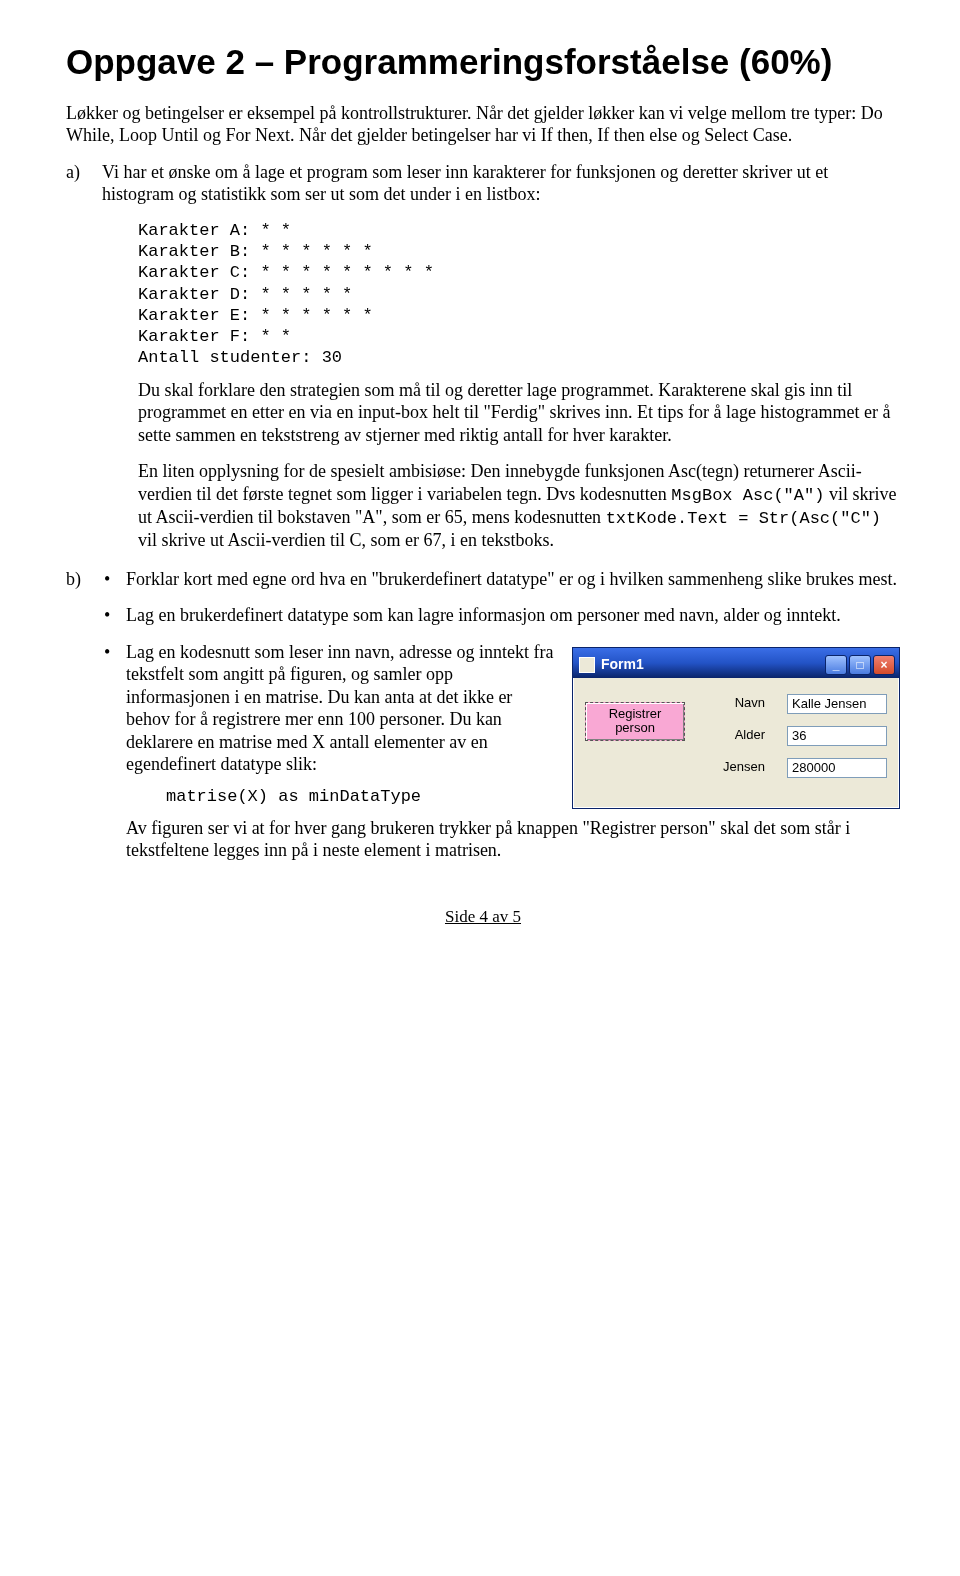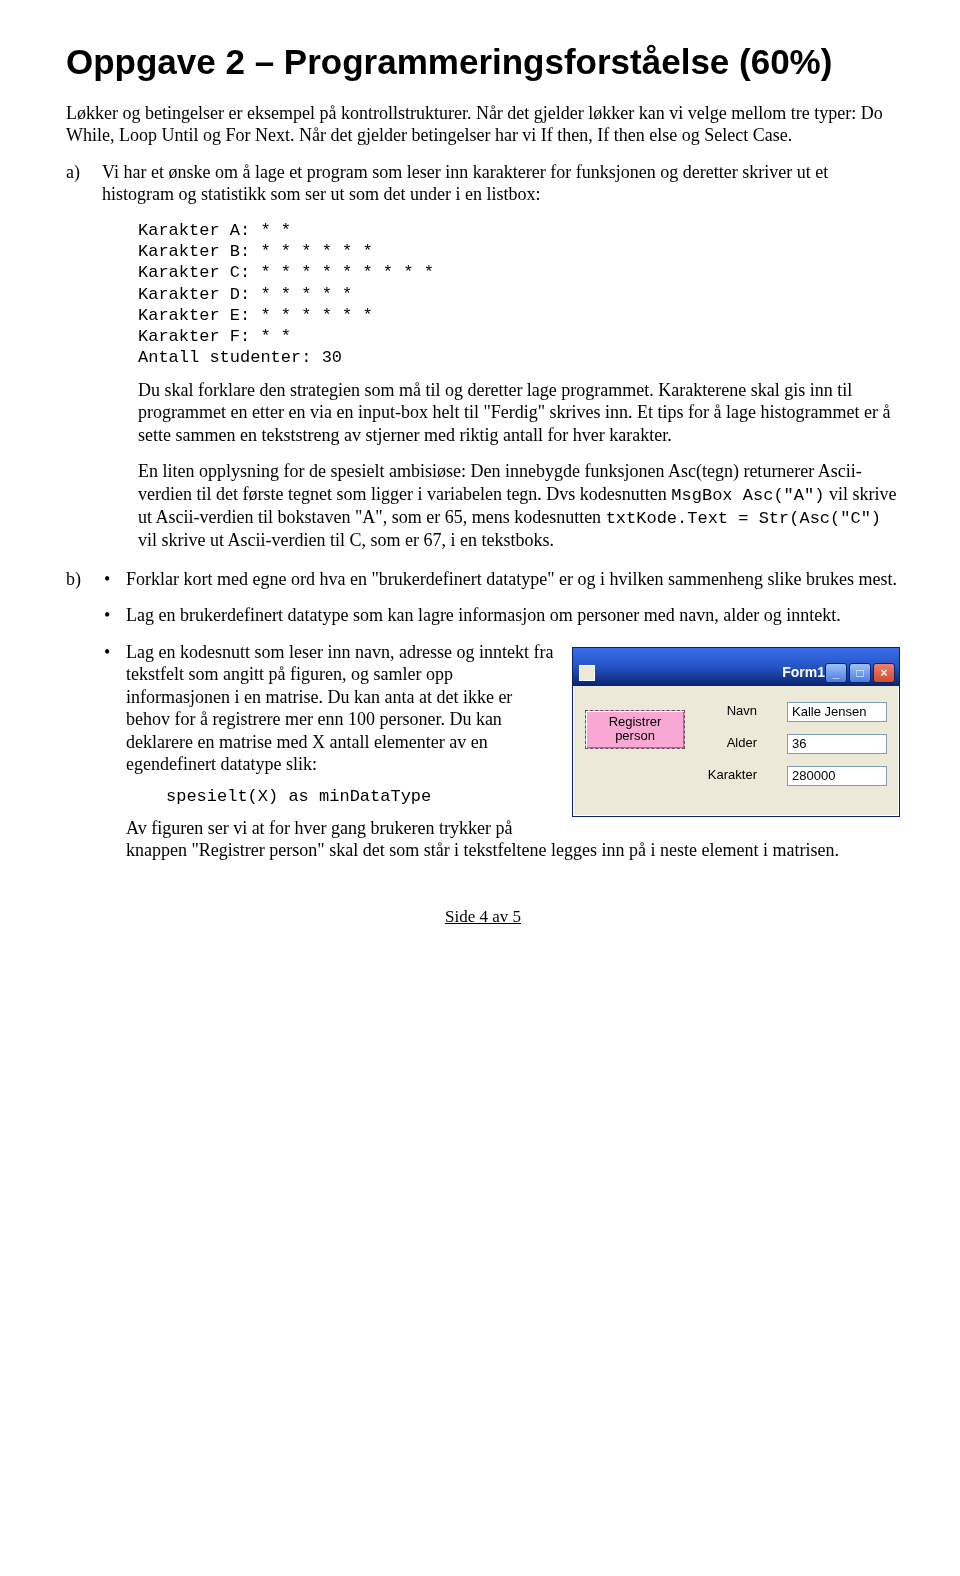--- a/index.html
+++ b/index.html
@@ -50,35 +50,35 @@
     margin: 6px 0 8px 16px;
     background:#ece9d8;
     border:1px solid #0a246a;
     box-shadow: 0 0 0 1px #ffffff inset;
     font-family: Tahoma, Arial, sans-serif;
     font-size: 13px;
   }
   .titlebar {
     display:flex; align-items:center;
     background: linear-gradient(to bottom,#3a6ee7 0%,#2353c6 50%,#0a246a 100%);
-    color:#fff; height:26px; padding:12px 4px 0 6px;text-align:right;
+    color:#fff; height:26px; padding:4px 4px 0 6px;
   }
   .tb-icon { width:14px; height:14px; background:#ece9d8; border:1px solid #fff; margin-right:6px; }
   .tb-title { flex:1; font-weight:bold; font-size:14px; }
   .tb-btns { display:flex; gap:2px; }
   .tb-btn {
     width:20px; height:18px; background:linear-gradient(#9ec1ff,#4a7be0);
     border:1px solid #0a246a; border-radius:3px;
     display:flex; align-items:center; justify-content:center; color:#fff;
     font-size:12px; font-weight:bold; line-height:1;
   }
   .tb-close { background:linear-gradient(#f08070,#d44b2a); }
   .client { padding:16px 12px 18px 12px; }
   .row { display:flex; align-items:center; margin-bottom:12px; }
-  .row .lbl { flex:1; text-align:right; padding-right:30px; color:#000; }
+  .row .lbl { flex:1; text-align:right; padding-right:22px; color:#000; }
   .row .fld {
     width:100px; height:20px; background:#fff; border:1px solid #7f9db9;
     padding:1px 4px; box-sizing:border-box; font-size:13px;
   }
   .btn3d {
     display:inline-block; padding:4px 10px; background:#f9a8d4;
     border:1px dashed #555; outline:1px solid #ece9d8;
     box-shadow: inset 1px 1px 0 #fff, inset -1px -1px 0 #808080;
     text-align:center; line-height:1.15; font-size:13px;
     position:absolute; left:12px; top:24px; width:78px;
@@ -135,28 +135,28 @@
               <span class="btn3d">Registrer person</span>
               <div class="row">
                 <span class="lbl">Navn</span>
                 <span class="fld">Kalle Jensen</span>
               </div>
               <div class="row">
                 <span class="lbl">Alder</span>
                 <span class="fld">36</span>
               </div>
               <div class="row">
-                <span class="lbl">Karakter</span>
+                <span class="lbl">Jensen</span>
                 <span class="fld">280000</span>
               </div>
             </div>
           </div>
 
           <span>Lag en kodesnutt som leser inn navn, adresse og inntekt fra tekstfelt som angitt på figuren, og samler opp informasjonen i en matrise. Du kan anta at det ikke er behov for å registrere mer enn 100 personer. Du kan deklarere en matrise med X antall elementer av en egendefinert datatype slik:</span>
-          <div class="mono" style="margin-left:40px; margin-top:10px;">spesielt(X) as minDataType</div>
+          <div class="mono" style="margin-left:40px; margin-top:10px;">matrise(X) as minDataType</div>
           <p class="inner">Av figuren ser vi at for hver gang brukeren trykker på knappen "Registrer person" skal det som står i tekstfeltene legges inn på i neste element i matrisen.</p>
         </div>
       </li>
     </ul>
   </li>
 </ol>
 
 <div class="footer">Side 4 av 5</div>
 
 </body></html>

